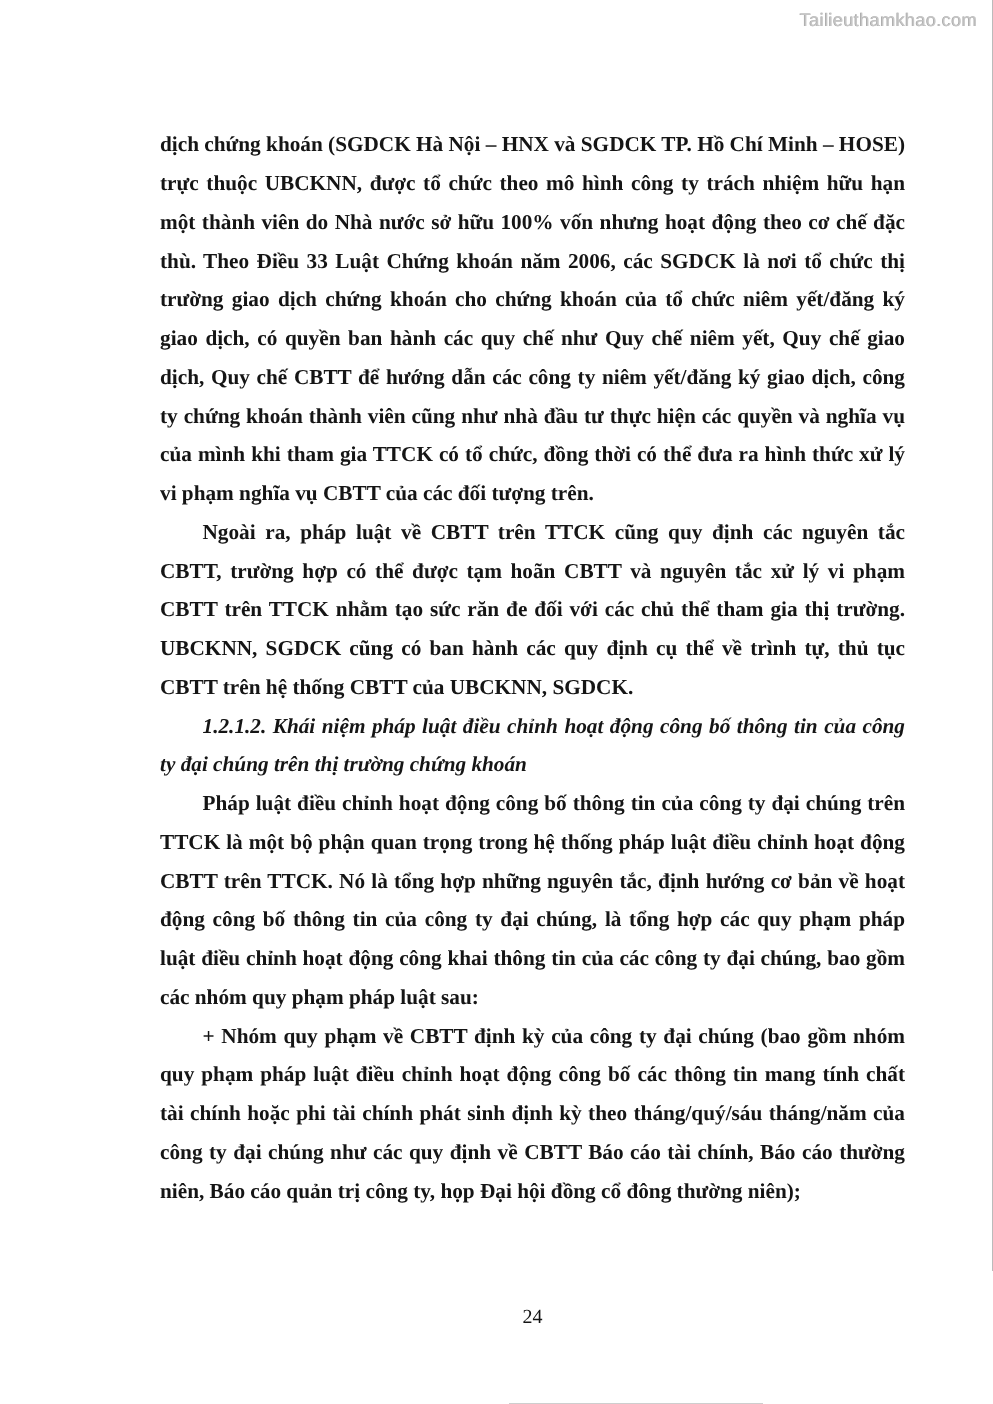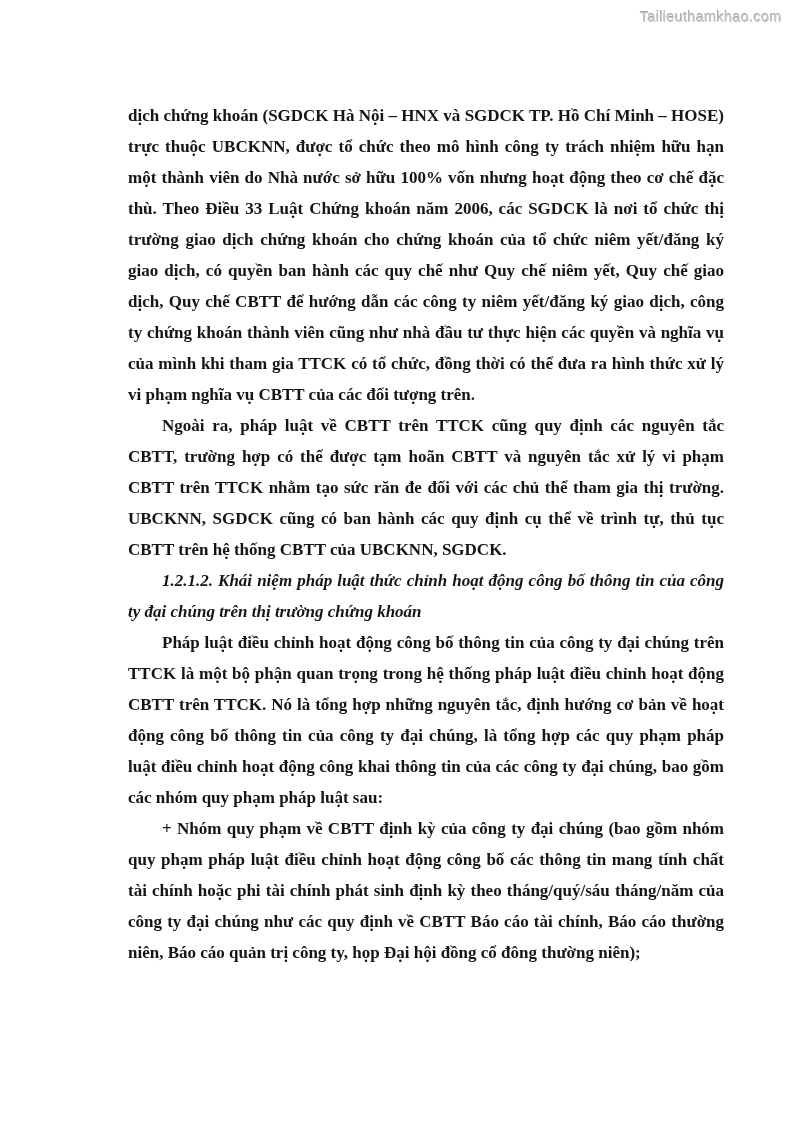--- a/index.html
+++ b/index.html
@@ -62,19 +62,20 @@
 </head>
 <body>
 
 <div class="page">
 
   <div class="watermark">Tailieuthamkhao.com</div>
 
   <div class="content">
     <p class="para">dịch chứng khoán (SGDCK Hà Nội – HNX và SGDCK TP. Hồ Chí Minh – HOSE) trực thuộc UBCKNN, được tổ chức theo mô hình công ty trách nhiệm hữu hạn một thành viên do Nhà nước sở hữu 100% vốn nhưng hoạt động theo cơ chế đặc thù. Theo Điều 33 Luật Chứng khoán năm 2006, các SGDCK là nơi tổ chức thị trường giao dịch chứng khoán cho chứng khoán của tổ chức niêm yết/đăng ký giao dịch, có quyền ban hành các quy chế như Quy chế niêm yết, Quy chế giao dịch, Quy chế CBTT để hướng dẫn các công ty niêm yết/đăng ký giao dịch, công ty chứng khoán thành viên cũng như nhà đầu tư thực hiện các quyền và nghĩa vụ của mình khi tham gia TTCK có tổ chức, đồng thời có thể đưa ra hình thức xử lý vi phạm nghĩa vụ CBTT của các đối tượng trên.</p>
     <p class="para para-indent">Ngoài ra, pháp luật về CBTT trên TTCK cũng quy định các nguyên tắc CBTT, trường hợp có thể được tạm hoãn CBTT và nguyên tắc xử lý vi phạm CBTT trên TTCK nhằm tạo sức răn đe đối với các chủ thể tham gia thị trường. UBCKNN, SGDCK cũng có ban hành các quy định cụ thể về trình tự, thủ tục CBTT trên hệ thống CBTT của UBCKNN, SGDCK.</p>
-    <p class="para para-indent para-italic">1.2.1.2. Khái niệm pháp luật thức chỉnh hoạt động công bố thông tin của công ty đại chúng trên thị trường chứng khoán</p>
+    <p class="para para-indent para-italic">1.2.1.2. Khái niệm pháp luật điều chỉnh hoạt động công bố thông tin của công ty đại chúng trên thị trường chứng khoán</p>
     <p class="para para-indent">Pháp luật điều chỉnh hoạt động công bố thông tin của công ty đại chúng trên TTCK là một bộ phận quan trọng trong hệ thống pháp luật điều chỉnh hoạt động CBTT trên TTCK. Nó là tổng hợp những nguyên tắc, định hướng cơ bản về hoạt động công bố thông tin của công ty đại chúng, là tổng hợp các quy phạm pháp luật điều chỉnh hoạt động công khai thông tin của các công ty đại chúng, bao gồm các nhóm quy phạm pháp luật sau:</p>
     <p class="para para-indent">+ Nhóm quy phạm về CBTT định kỳ của công ty đại chúng (bao gồm nhóm quy phạm pháp luật điều chỉnh hoạt động công bố các thông tin mang tính chất tài chính hoặc phi tài chính phát sinh định kỳ theo tháng/quý/sáu tháng/năm của công ty đại chúng như các quy định về CBTT Báo cáo tài chính, Báo cáo thường niên, Báo cáo quản trị công ty, họp Đại hội đồng cổ đông thường niên);</p>
   </div>
 
+  <div class="page-number">24</div>
 
 </div>
 
 </body></html>

